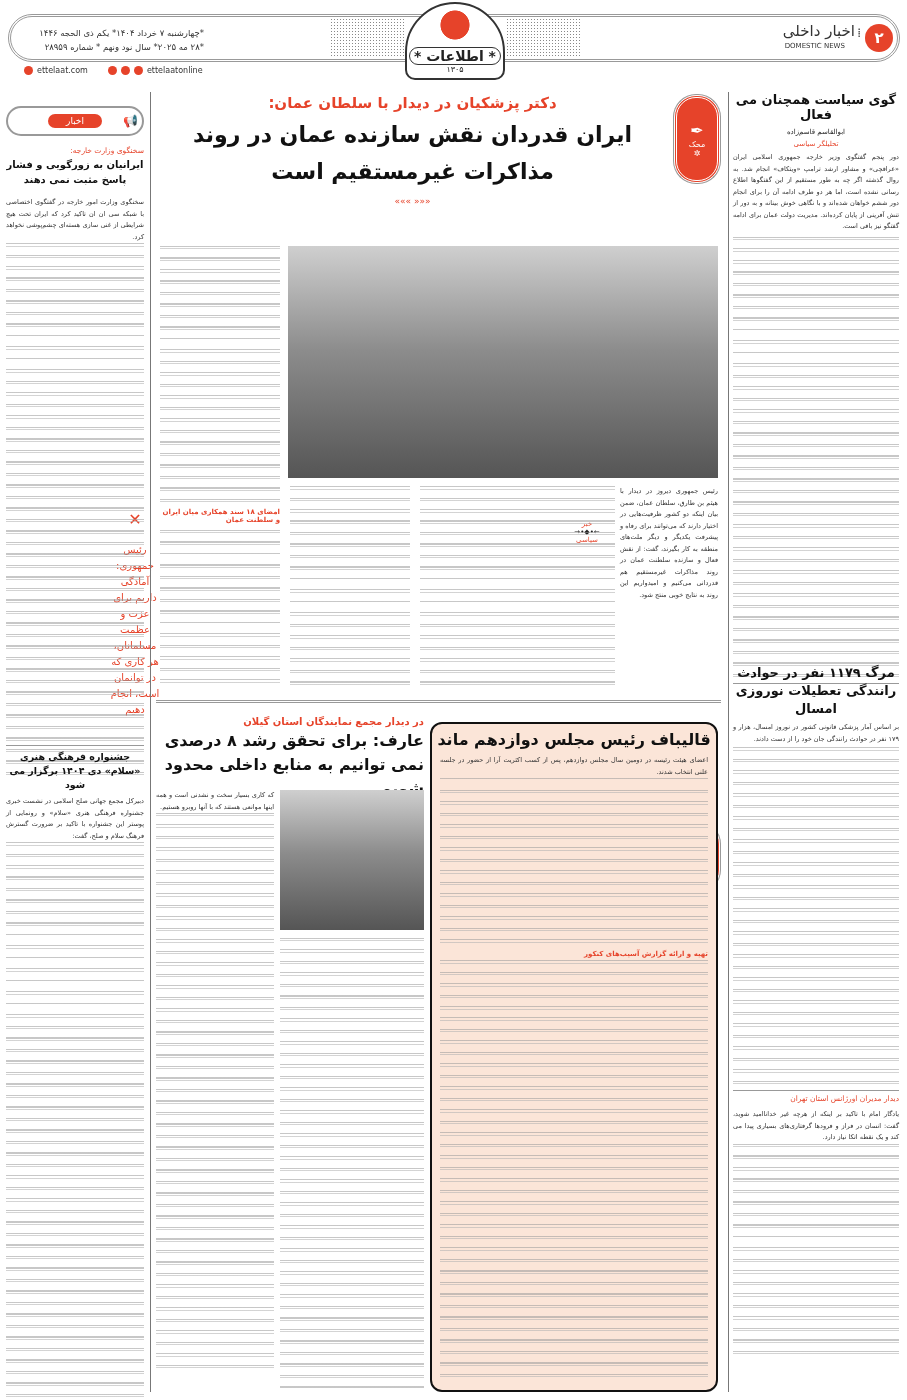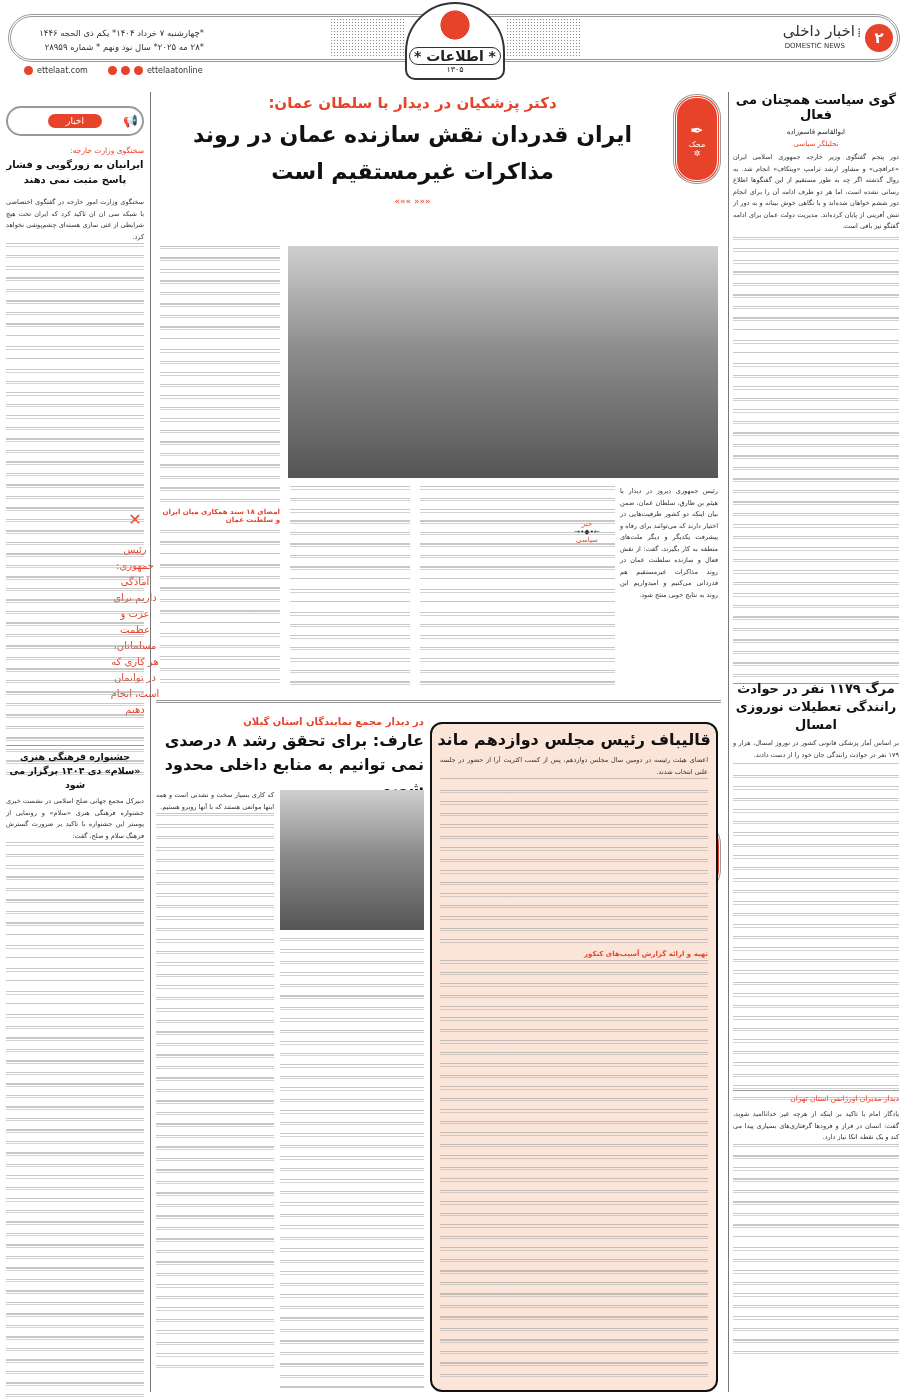--- a/index.html
+++ b/index.html
@@ -66,21 +66,21 @@
 <div class="abs" style="right:8px;top:92px;width:166px">
   <div class="ttl-blk" style="font-size:13px;text-align:center">گوی سیاست همچنان می فعال</div>
   <div style="font-size:7px;text-align:center;margin-top:6px">ابوالقاسم قاسم‌زاده</div>
   <div class="ttl-red" style="font-size:7px;text-align:center;margin-top:4px;font-weight:normal">تحلیلگر سیاسی</div>
   <div class="col-text" style="margin-top:4px">دور پنجم گفتگوی وزیر خارجه جمهوری اسلامی ایران «عراقچی» و مشاور ارشد ترامپ «ویتکاف» انجام شد. به روال گذشته اگر چه به طور مستقیم از این گفتگوها اطلاع رسانی نشده است، اما هر دو طرف ادامه آن را برای انجام دور ششم خواهان شده‌اند و با نگاهی خوش بینانه و به دور از تنش آفرینی از پایان کرده‌اند. مدیریت دولت عمان برای ادامه گفتگو نیز باقی است.</div>
   <div style="height:440px;margin-top:4px">
       <div class="filler"></div>
     </div>
 </div>
 <div class="abs hline" style="right:8px;top:683px;width:166px"></div>
-<div class="abs" style="right:8px;top:680px;width:166px">
+<div class="abs" style="right:8px;top:664px;width:166px">
   <div class="ttl-blk" style="font-size:13px;line-height:18px;text-align:center">مرگ ۱۱۷۹ نفر در حوادث رانندگی تعطیلات نوروزی امسال</div>
   <div class="col-text" style="margin-top:4px">بر اساس آمار پزشکی قانونی کشور در نوروز امسال، هزار و ۱۷۹ نفر در حوادث رانندگی جان خود را از دست دادند.</div>
   <div style="height:340px;margin-top:2px">
       <div class="filler"></div>
     </div>
 </div>
 <div class="abs hline" style="right:8px;top:1090px;width:166px"></div>
 <div class="abs" style="right:8px;top:1094px;width:166px">
   <div class="ttl-red" style="font-size:7.5px;font-weight:normal">دیدار مدیران اورژانس استان تهران</div>
   <div class="col-text" style="margin-top:6px">یادگار امام با تاکید بر اینکه از هرچه غیر خداناامید شوید، گفت: انسان در فراز و فرودها گرفتاری‌های بسیاری پیدا می کند و یک نقطه اتکا نیاز دارد.</div>

